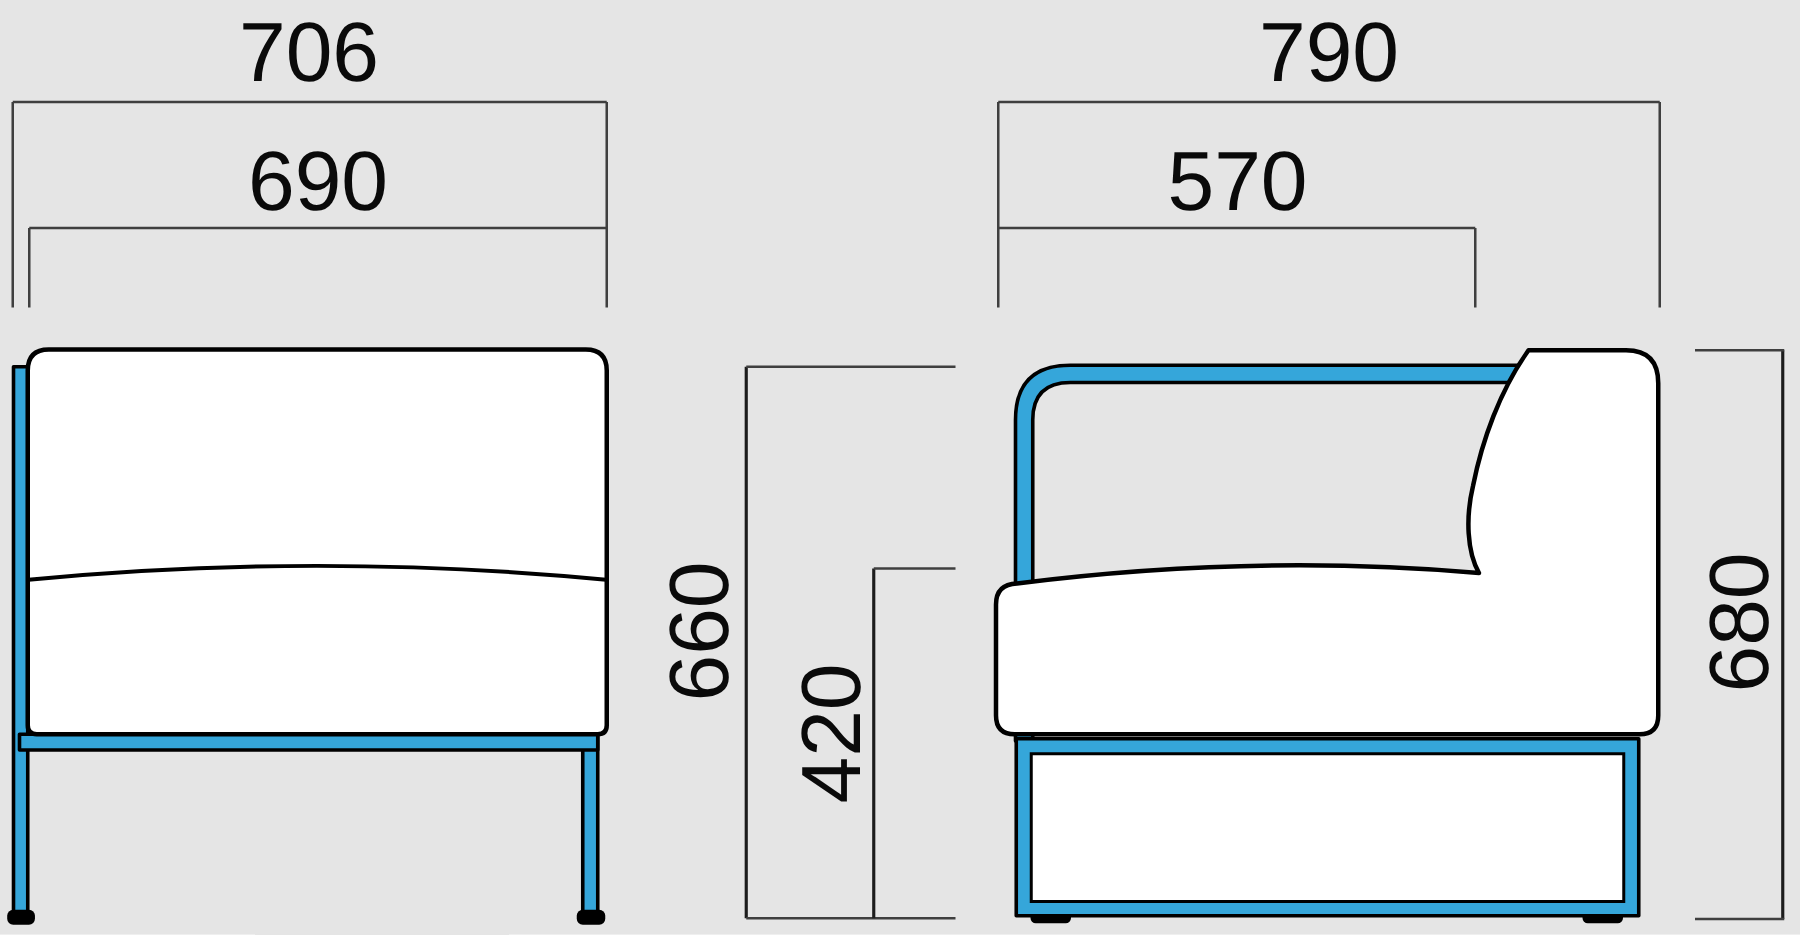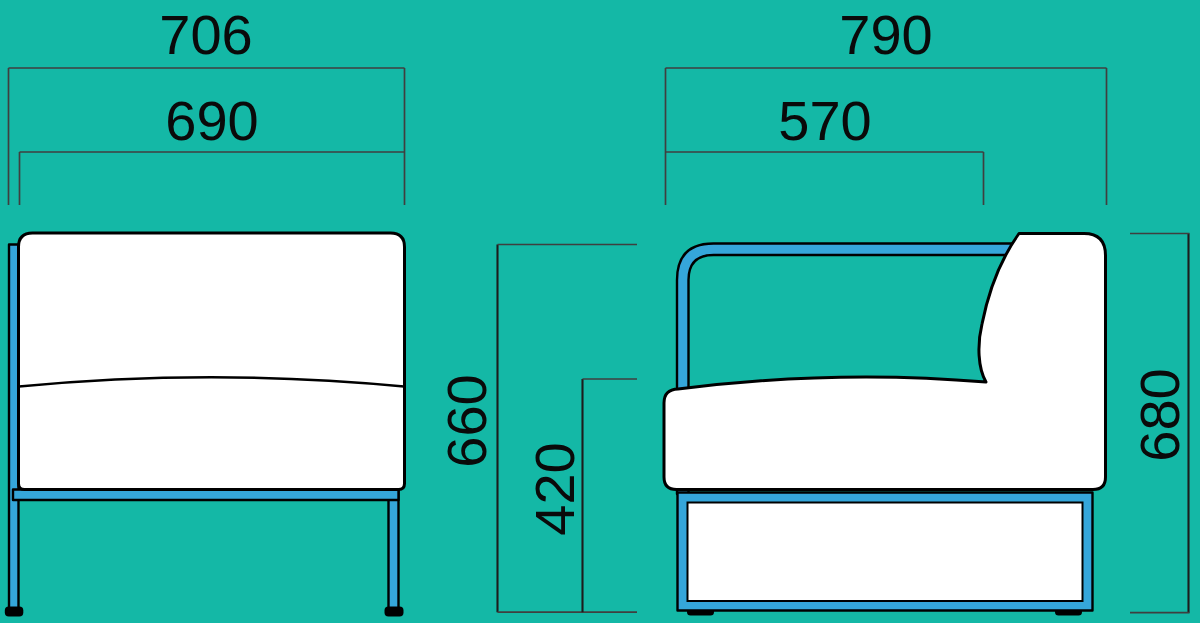--- a/index.html
+++ b/index.html
@@ -6,21 +6,21 @@
     margin: 0;
     padding: 0;
     background: #ffffff;
     width: 1200px;
     height: 623px;
     overflow: hidden;
   }
   .canvas-wrap {
     width: 1200px;
     height: 623px;
-    background: #14b8a6;
+    background: #e5e5e5;
   }
   svg text {
     font-family: "Liberation Sans", "DejaVu Sans", sans-serif;
     font-size: 56px;
     fill: #0a0a0a;
   }
   .dim-stroke {
     stroke: #3f3f3f;
     stroke-width: 1.7;
     fill: none;

